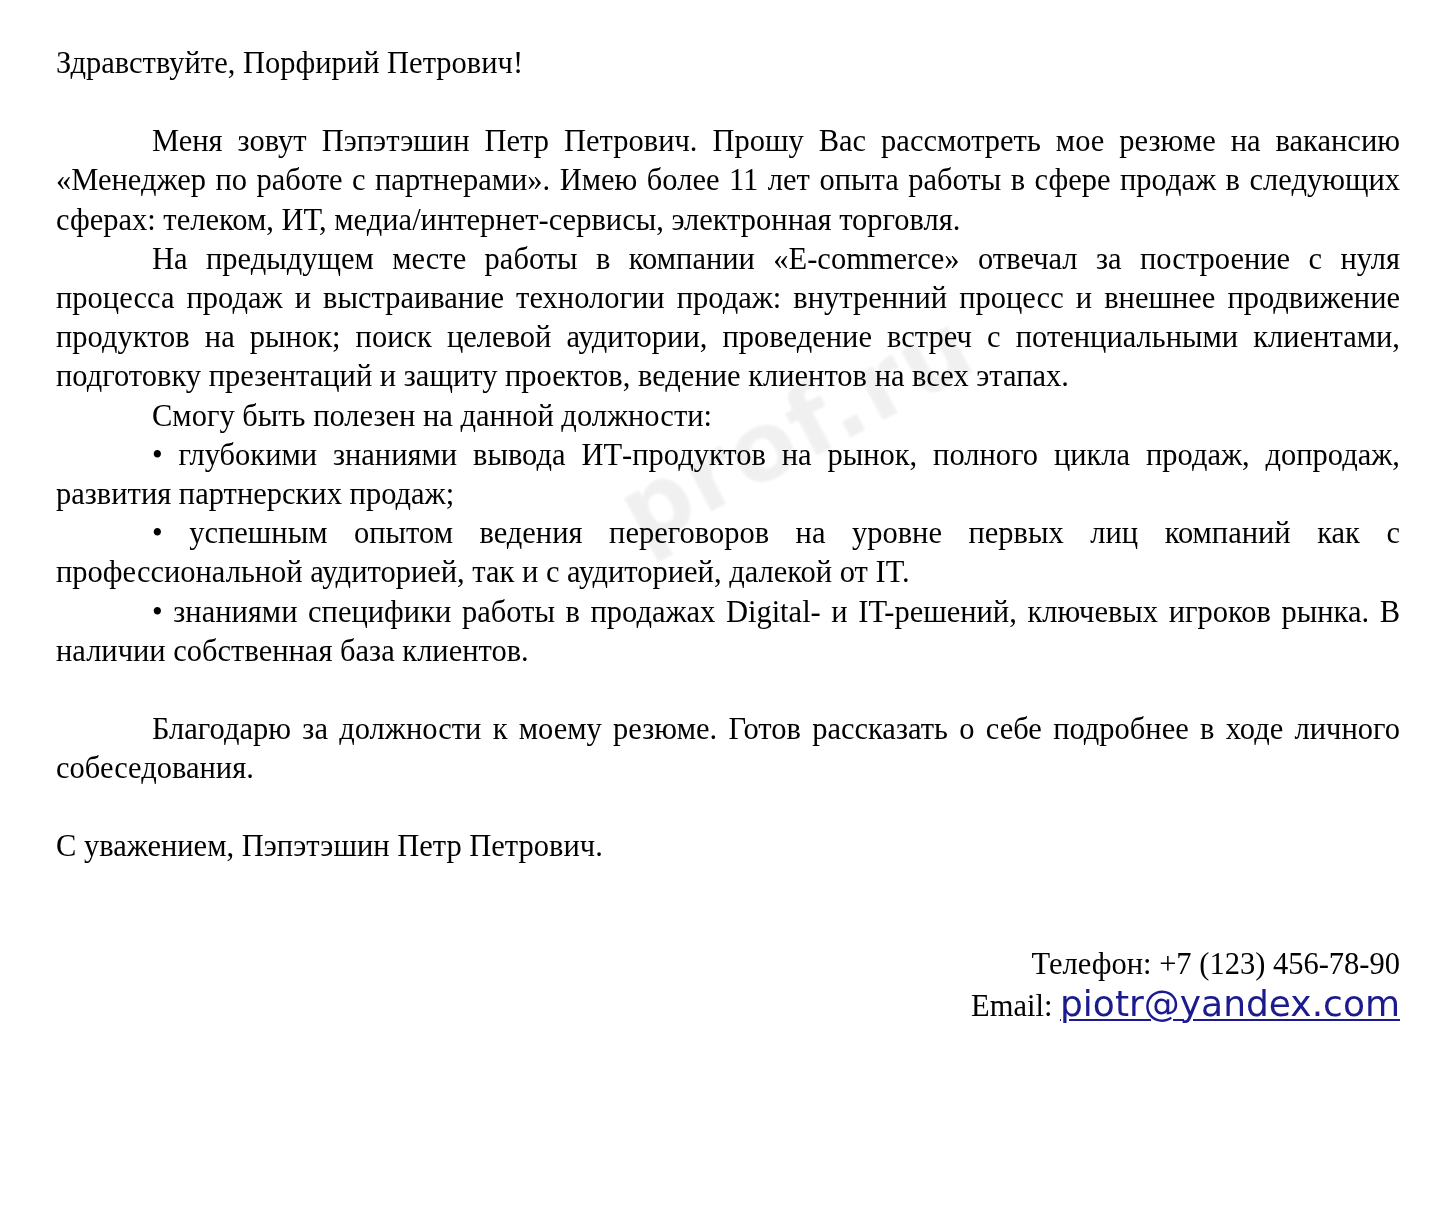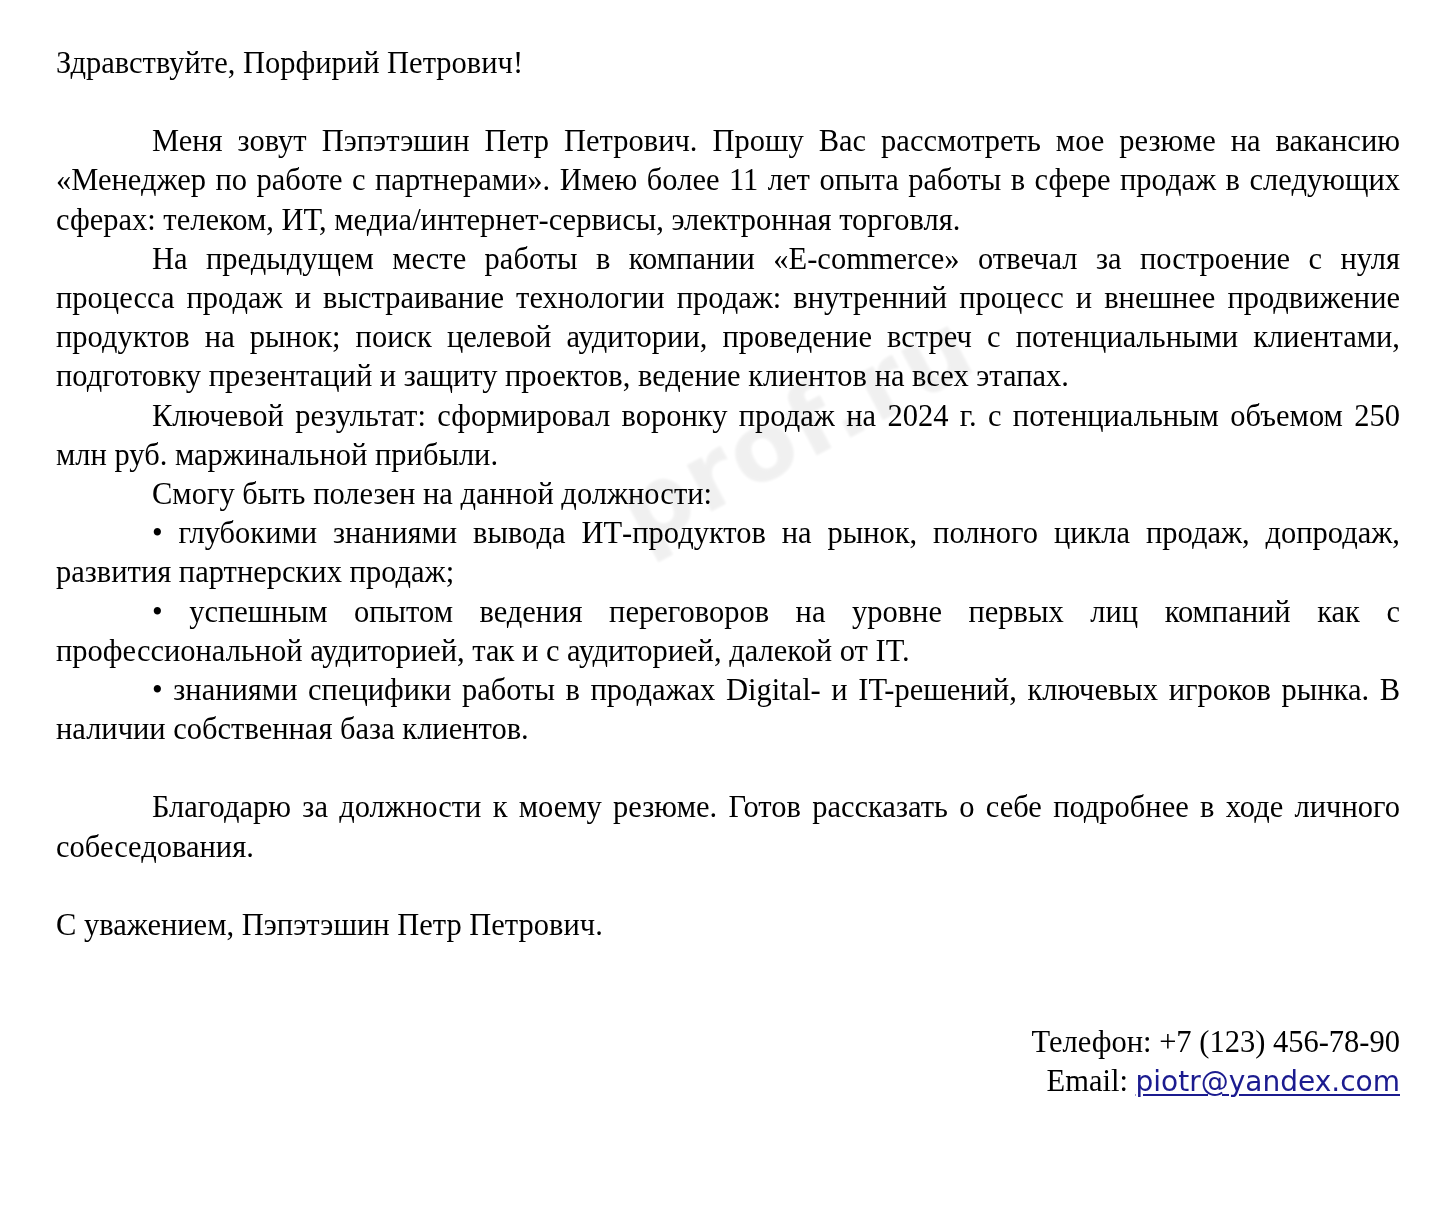--- a/index.html
+++ b/index.html
@@ -81,21 +81,21 @@
     text-align: right;
     text-indent: 0;
   }
 
   .email-link {
     color: #1b1b8f;
     text-decoration: underline;
     text-underline-offset: 3px;
     text-decoration-thickness: 2px;
     font-family: "DejaVu Sans", "Liberation Sans", sans-serif;
-    font-size: 28px;
+    font-size: 36px;
     cursor: pointer;
   }
   .label-inline {
     font-family: "Liberation Serif", "DejaVu Serif", serif;
   }
 </style>
 </head>
 <body>
 
 <div id="watermark-layer">
@@ -106,21 +106,20 @@
   <div id="letter-body">
 
     <p class="noindent flush-left">Здравствуйте, Порфирий Петрович!</p>
 
     <div class="gap-line"></div>
 
     <p class="indent">Меня зовут Пэпэтэшин Петр Петрович. Прошу Вас рассмотреть мое резюме на вакансию «Менеджер по работе с партнерами». Имею более 11 лет опыта работы в сфере продаж в следующих сферах: телеком, ИТ, медиа/интернет-сервисы, электронная торговля.</p>
 
     <p class="indent">На предыдущем месте работы в компании «E-commerce» отвечал за построение с нуля процесса продаж и выстраивание технологии продаж: внутренний процесс и внешнее продвижение продуктов на рынок; поиск целевой аудитории, проведение встреч с потенциальными клиентами, подготовку презентаций и защиту проектов, ведение клиентов на всех этапах.</p>
 
-    <p class="indent">Ключевой результат: сформировал воронку продаж на 2024 г. с потенциальным объемом 250 млн руб. маржинальной прибыли.</p>
 
     <p class="indent flush-left">Смогу быть полезен на данной должности:</p>
 
     <p class="indent">• глубокими знаниями вывода ИТ-продуктов на рынок, полного цикла продаж, допродаж, развития партнерских продаж;</p>
 
     <p class="indent">• успешным опытом ведения переговоров на уровне первых лиц компаний как с профессиональной аудиторией, так и с аудиторией, далекой от IT.</p>
 
     <p class="indent">• знаниями специфики работы в продажах Digital- и IT-решений, ключевых игроков рынка. В наличии собственная база клиентов.</p>
 
     <div class="gap-line"></div>

